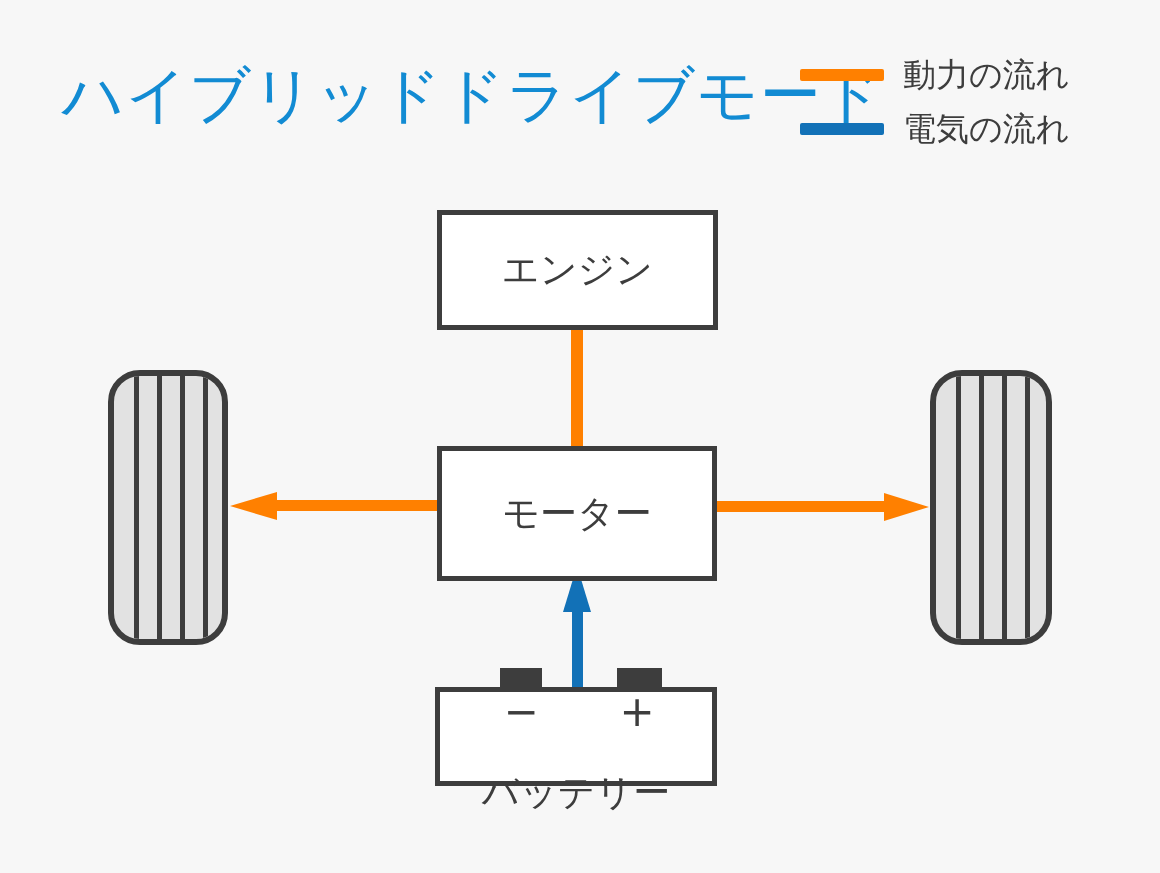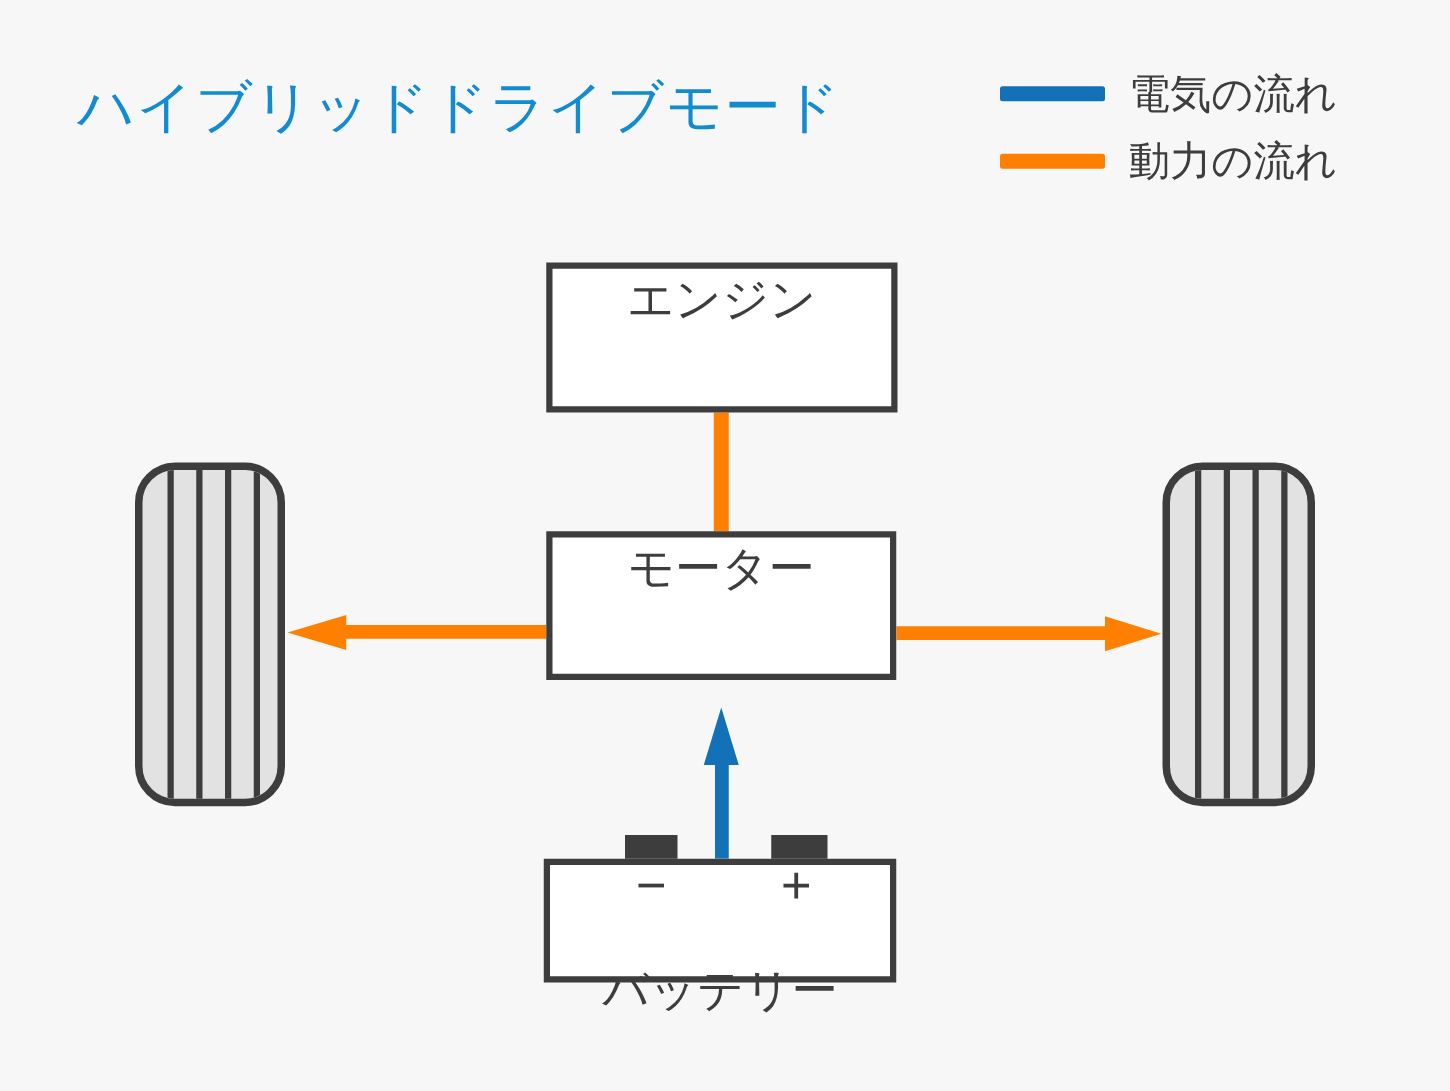--- a/index.html
+++ b/index.html
@@ -5,37 +5,37 @@
   * { margin:0; padding:0; box-sizing:border-box; }
   body { background:#f7f7f7; }
   .canvas {
     position:relative; width:1160px; height:873px;
     background:#f7f7f7; overflow:hidden;
     font-family:"DejaVu Sans","Liberation Sans",sans-serif;
     color:#3d3d3d;
   }
   .title {
     position:absolute; left:62px; top:60px;
-    font-size:45px; line-height:1.15; letter-spacing:1px;
+    font-size:61px; line-height:1.15; letter-spacing:1px;
     white-space:nowrap;
   }
   
   .legend { position:absolute; left:800px; top:52px; }
   .legend-row { display:flex; align-items:center; height:46px; margin-bottom:8px; }
   .swatch { width:84px; height:12px; border-radius:2px; margin-right:19px; flex:none; }
   .legend-label { font-size:33px; color:#3d3d3d; white-space:nowrap; }
 
   
   .node {
     position:absolute; background:#ffffff; border:5px solid #3d3d3d;
-    display:flex; align-items:flex-start; justify-content:center;
-    font-size:37px; color:#3d3d3d;font-family:Liberation Mono, monospace;
+    display:flex; align-items:center; justify-content:center;
+    font-size:37px; color:#3d3d3d;
   }
   .node-engine  { left:437px; top:210px; width:281px; height:120px; }
-  .node-motor   { left:437px; top:425px; width:280px; height:119px; }
+  .node-motor   { left:437px; top:446px; width:280px; height:135px; }
   .node-battery { left:435px; top:687px; width:282px; height:99px; display:block; }
 
   .battery-sign { position:absolute; top:-5px; width:56px; text-align:center; font-size:42px; color:#3d3d3d; }
   .sign-minus { left:53px; }
   .sign-plus  { left:169px; }
   .battery-label { position:absolute; top:34px; left:0; width:100%; text-align:center; font-size:37px;margin-top:42px; }
   .terminal { position:absolute; top:668px; height:20px; background:#3d3d3d; }
   .terminal-left  { left:500px; width:42px; }
   .terminal-right { left:617px; width:45px; }
 
@@ -76,26 +76,26 @@
 </style>
 </head>
 <body>
 
 <div class="canvas">
 
   <div class="title" style="color: rgb(18, 139, 211);">ハイブリッドドライブモード</div>
 
   <div class="legend">
     <div class="legend-row">
+      <span class="swatch" style="background-color: rgb(255, 128, 0);"></span>
+      <span class="legend-label">動力の流れ</span>
+    </div>
+    <div class="legend-row">
       <span class="swatch" style="background-color: rgb(18, 113, 183);"></span>
       <span class="legend-label">電気の流れ</span>
-    </div>
-    <div class="legend-row">
-      <span class="swatch" style="background-color: rgb(255, 128, 0);"></span>
-      <span class="legend-label">動力の流れ</span>
     </div>
   </div>
 
   <div class="tire tire-left">
     <div class="tread t1"></div>
     <div class="tread t2"></div>
     <div class="tread t3"></div>
     <div class="tread t4"></div>
   </div>
   <div class="tire tire-right">

